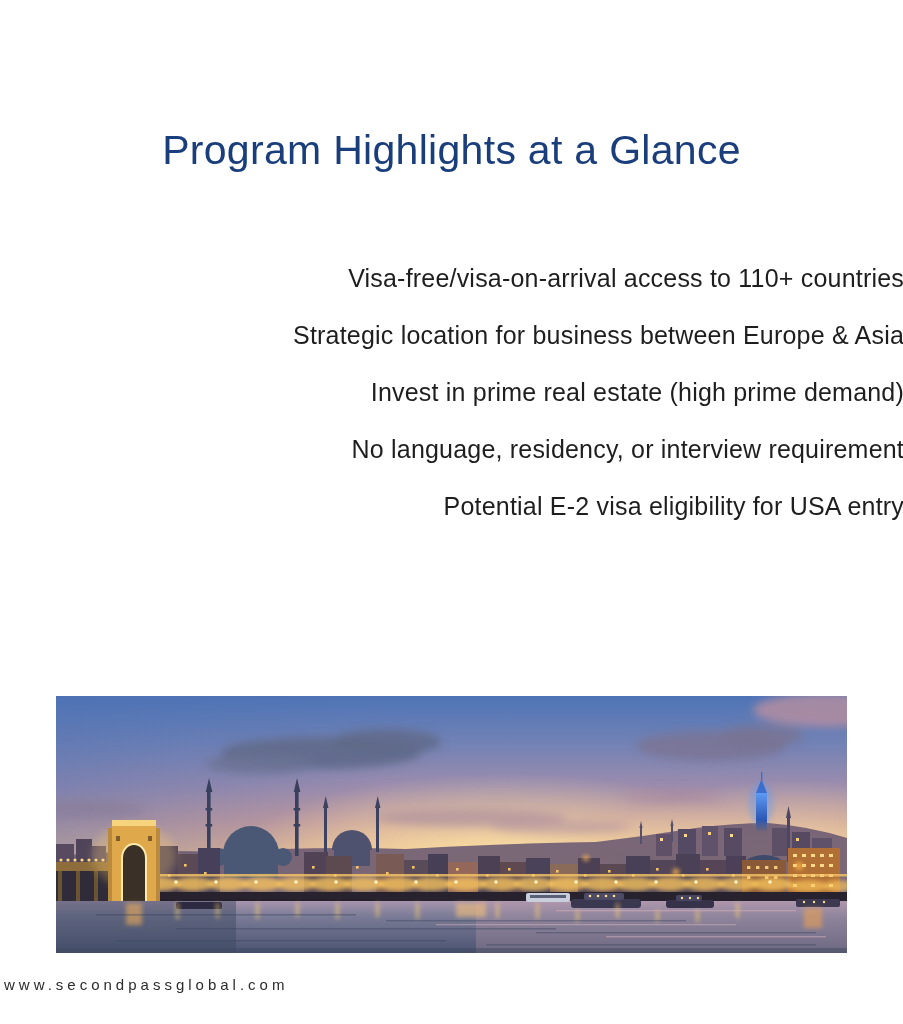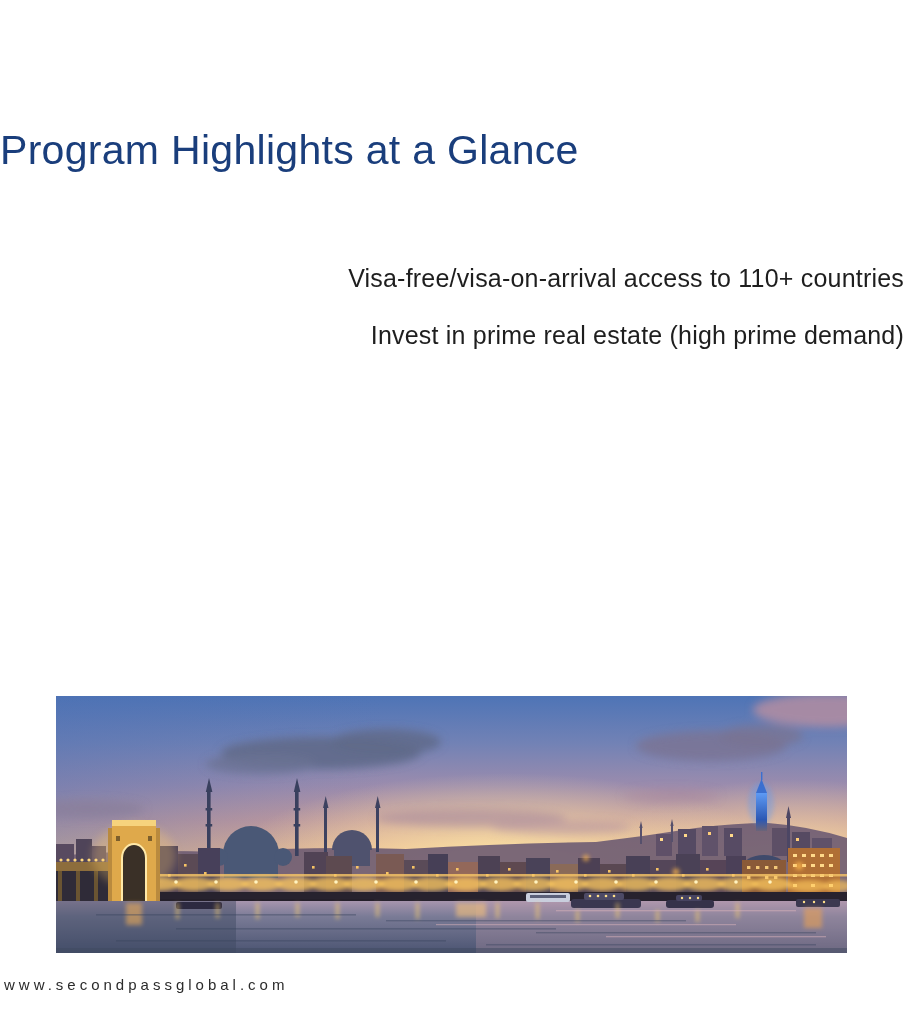--- a/index.html
+++ b/index.html
@@ -11,21 +11,21 @@
   html,body{margin:0;padding:0;}
   body{
     width:903px;height:1024px;
     background:var(--background);
     font-family:"Liberation Sans", sans-serif;
     overflow:hidden;
   }
   .page{position:relative;width:903px;height:1024px;background:var(--background);}
   .title{
     position:absolute;top:127px;left:0;width:100%;
-    margin:0;text-align:left;
+    margin:0;text-align:center;
     font-size:41px;font-weight:500;letter-spacing:0.3px;
     color:var(--title-blue);
   }
   .highlights{position:absolute;top:263px;left:1px;width:100%;text-align:right;}
   .highlights p{
     margin:0 0 27px 0;
     font-size:25px;line-height:30px;letter-spacing:0.2px;
     color:var(--body-text);font-weight:400;
   }
   .photo{
@@ -42,21 +42,24 @@
 </style>
 </head>
 <body>
 
 <div class="page">
 
   <h1 class="title">Program Highlights at a Glance</h1>
 
   <div class="highlights">
     <p>Visa-free/visa-on-arrival access to 110+ countries</p>
+    <p>Strategic location for business between Europe &amp; Asia</p>
     <p>Invest in prime real estate (high prime demand)</p>
+    <p>No language, residency, or interview requirement</p>
+    <p>Potential E-2 visa eligibility for USA entry</p>
   </div>
 
   <div class="photo" role="img" aria-label="Panoramic photo of the Istanbul skyline at dusk with mosques, minarets, Galata Bridge, a blue-lit tower and glowing waterfront lights reflected in the Bosphorus">
     <svg width="791" height="257" viewBox="0 0 791 257" preserveAspectRatio="none" aria-hidden="true">
       <defs>
         <linearGradient id="sky" x1="0" y1="0" x2="0" y2="1">
           <stop offset="0" stop-color="#4e74b6"></stop>
           <stop offset="0.22" stop-color="#7282b5"></stop>
           <stop offset="0.42" stop-color="#9c8cad"></stop>
           <stop offset="0.58" stop-color="#c49a9c"></stop>

